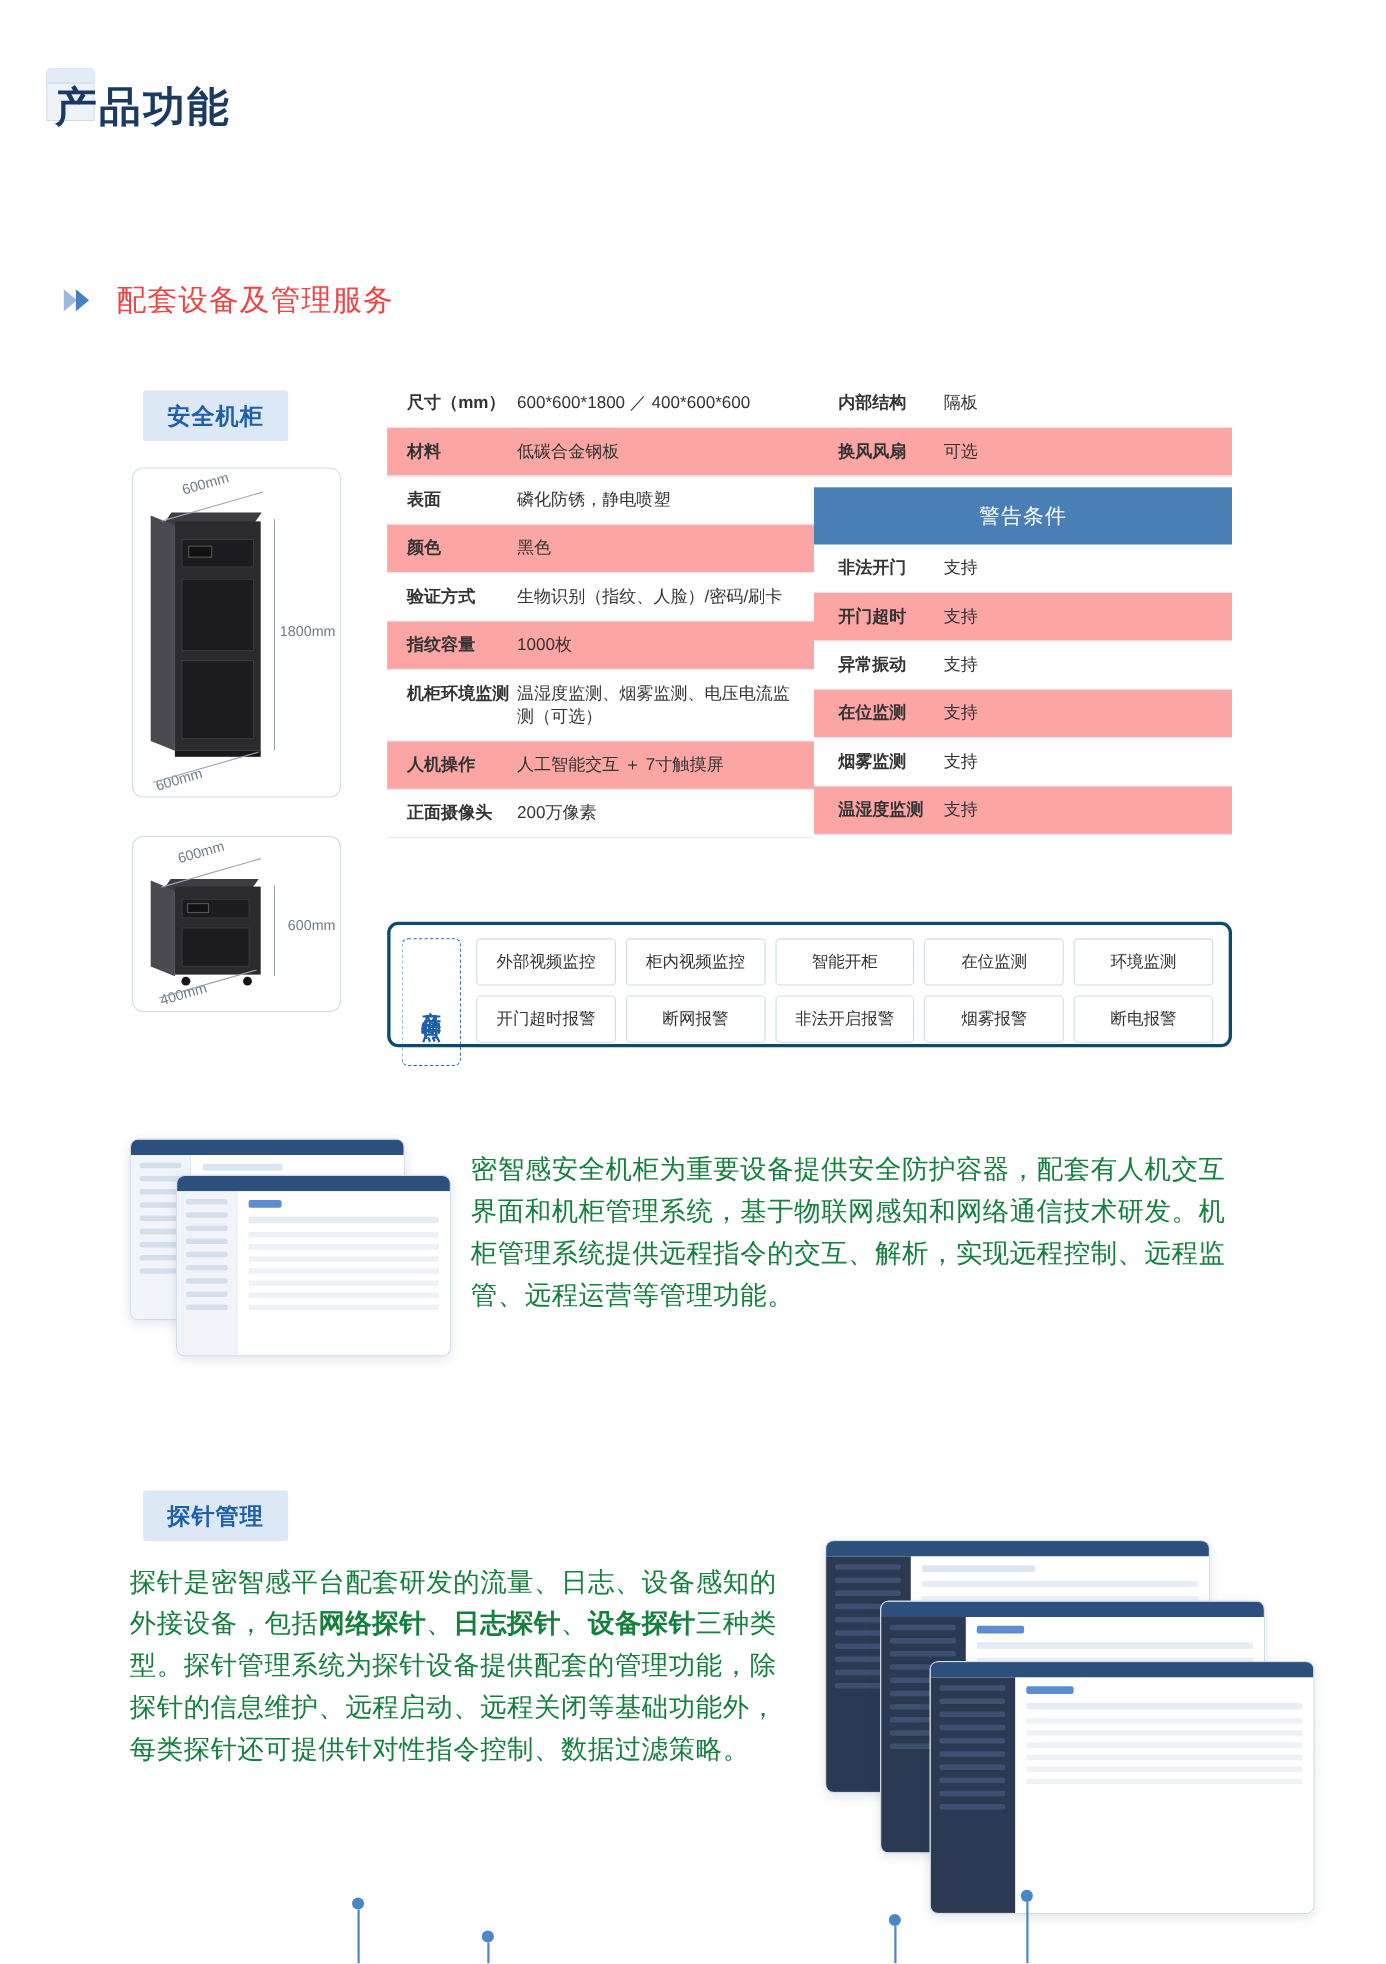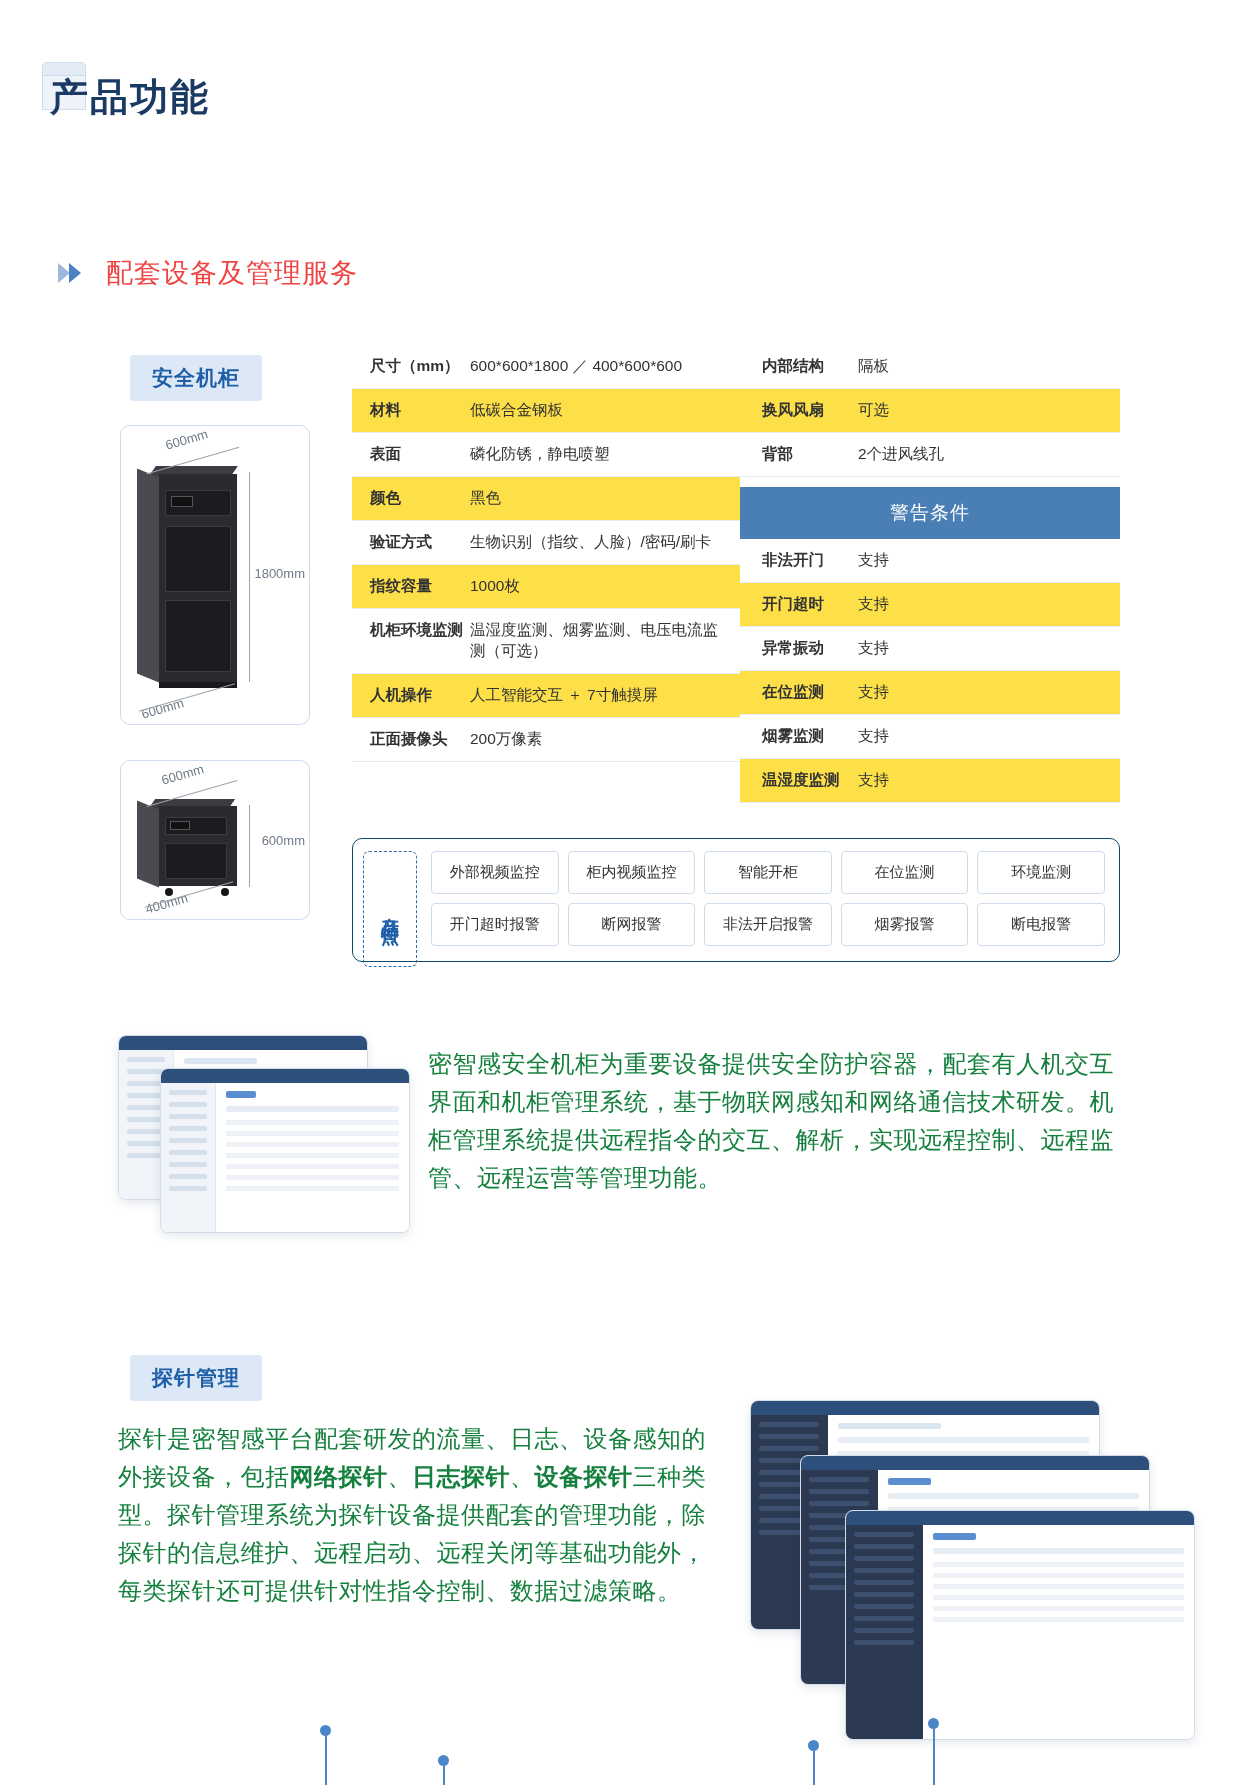--- a/index.html
+++ b/index.html
@@ -144,38 +144,38 @@
     letter-spacing: 1px;
   }
   .spec-row {
     display: flex;
     font-size: 15.5px;
     color: #333;
     padding: 11px 0;
     border-bottom: 1px solid #e6ecf3;
     align-items: flex-start;
   }
-  .spec-row.alt { background: #fde047; }
+  .spec-row.alt { background: #fca5a5; }
   .spec-key {
     width: 118px;
     padding-left: 18px;
     color: #333;
     font-weight: bold;
   }
   .spec-val { flex: 1; padding-right: 10px;}
   .spec-col.right .spec-key { width: 118px; padding-left: 22px; }
 
   
   .feat-wrap {
     position: absolute;
     left: 352px; top: 838px;
     width: 768px;
-    border: 1px solid #0c4a6e;
+    border: 3px solid #0c4a6e;
     border-radius: 10px;
-    padding: 12px 14px 15px 78px;
+    padding: 12px 14px 1px 78px;
     background: #fff;
   }
   .feat-badge {
     position: absolute;
     left: 10px; top: 12px;
     width: 54px; height: 116px;
     border: 1.5px dashed #2f6ab0;
     border-radius: 6px;
     color: #1f5fa8;
     font-size: 18px;
@@ -364,24 +364,20 @@
     </div>
 
     <div class="spec-col right">
       <div class="spec-row">
           <div class="spec-key">内部结构</div>
           <div class="spec-val">隔板</div>
         </div>
       <div class="spec-row alt">
           <div class="spec-key">换风风扇</div>
           <div class="spec-val">可选</div>
-        </div>
-      <div class="spec-row">
-          <div class="spec-key">背部</div>
-          <div class="spec-val">2个进风线孔</div>
         </div>
       <div class="spec-head" style="margin-top:10px;">警告条件</div>
       <div class="spec-row">
           <div class="spec-key">非法开门</div>
           <div class="spec-val">支持</div>
         </div>
       <div class="spec-row alt">
           <div class="spec-key">开门超时</div>
           <div class="spec-val">支持</div>
         </div>

